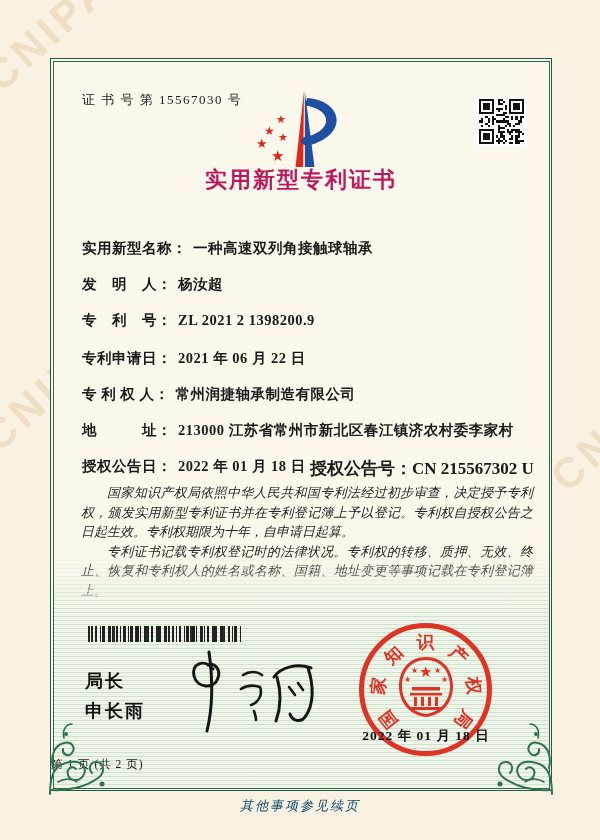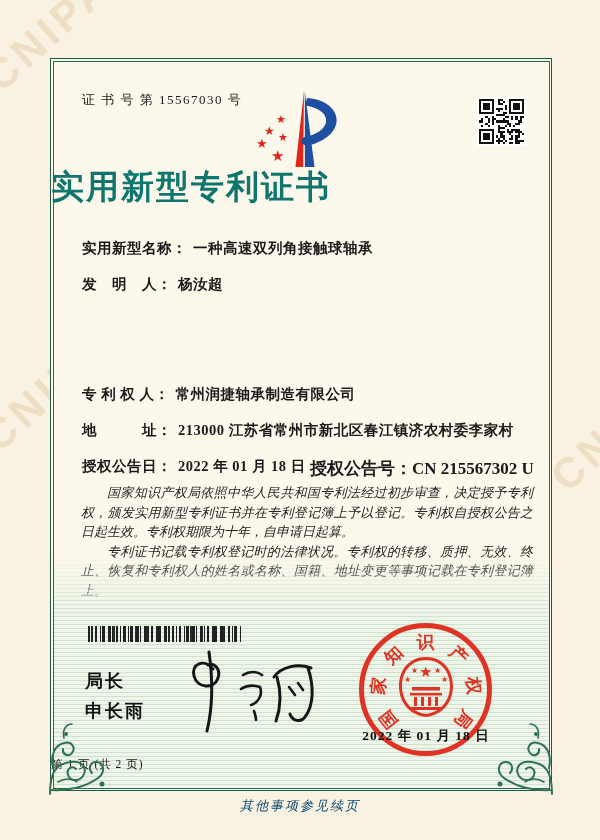--- a/index.html
+++ b/index.html
@@ -24,22 +24,22 @@
     border:1.5px solid #1e5a41; background:#fdf8ec;
   }
   .frame::after {
     content:""; position:absolute; inset:1.5px;
     border:1px solid #2a6b4e; pointer-events:none; z-index:30;
   }
   
   .cert-no { position:absolute; left:31px; top:32px; font-size:13px; letter-spacing:1.5px; }
   .logo { position:absolute; left:189px; top:26px; width:122px; height:88px; }
   .qr { position:absolute; left:426px; top:38px; width:49px; height:49px; background:#fff; padding:2px; }
-  .title { position:absolute; left:0; top:106px; width:100%; 
-           font-size:33px; font-weight:bold; letter-spacing:2px; color:#0f766e; }
+  .title { position:absolute; left:0; top:106px; width:100%; text-align:center;
+           font-size:22px; font-weight:bold; letter-spacing:2px; color:#be185d; }
   
   .row { position:absolute; left:31px; font-size:14.5px; font-weight:600; white-space:nowrap; }
   .row .lbl { letter-spacing:0.5px; }
   .row .val { margin-left:6px; letter-spacing:0.5px; }
   .row2 { position:absolute; left:259px; font-size:17px; font-weight:600; white-space:nowrap; }
   
   .legal { position:absolute; left:30px; top:424px; width:452px;
            font-size:13px; line-height:19.5px; font-style:italic;
            text-align:justify; color:#222; }
   .legal p { text-indent:2em; }
@@ -123,20 +123,26 @@
     </svg>
   </div>
 
   <div class="title">实用新型专利证书</div>
 
   <div class="row" style="top:180px;">
     <span class="lbl">实用新型名称：</span><span class="val">一种高速双列角接触球轴承</span>
   </div>
   <div class="row" style="top:216px;">
     <span class="lbl">发　明　人：</span><span class="val">杨汝超</span>
+  </div>
+  <div class="row" style="top:252px;">
+    <span class="lbl">专　利　号：</span><span class="val">ZL 2021 2 1398200.9</span>
+  </div>
+  <div class="row" style="top:290px;">
+    <span class="lbl">专利申请日：</span><span class="val">2021 年 06 月 22 日</span>
   </div>
   <div class="row" style="top:326px;">
     <span class="lbl">专 利 权 人：</span><span class="val">常州润捷轴承制造有限公司</span>
   </div>
   <div class="row" style="top:362px;">
     <span class="lbl">地　　　址：</span><span class="val">213000 江苏省常州市新北区春江镇济农村委李家村</span>
   </div>
   <div class="row" style="top:398px;">
     <span class="lbl">授权公告日：</span><span class="val">2022 年 01 月 18 日</span>
   </div>

